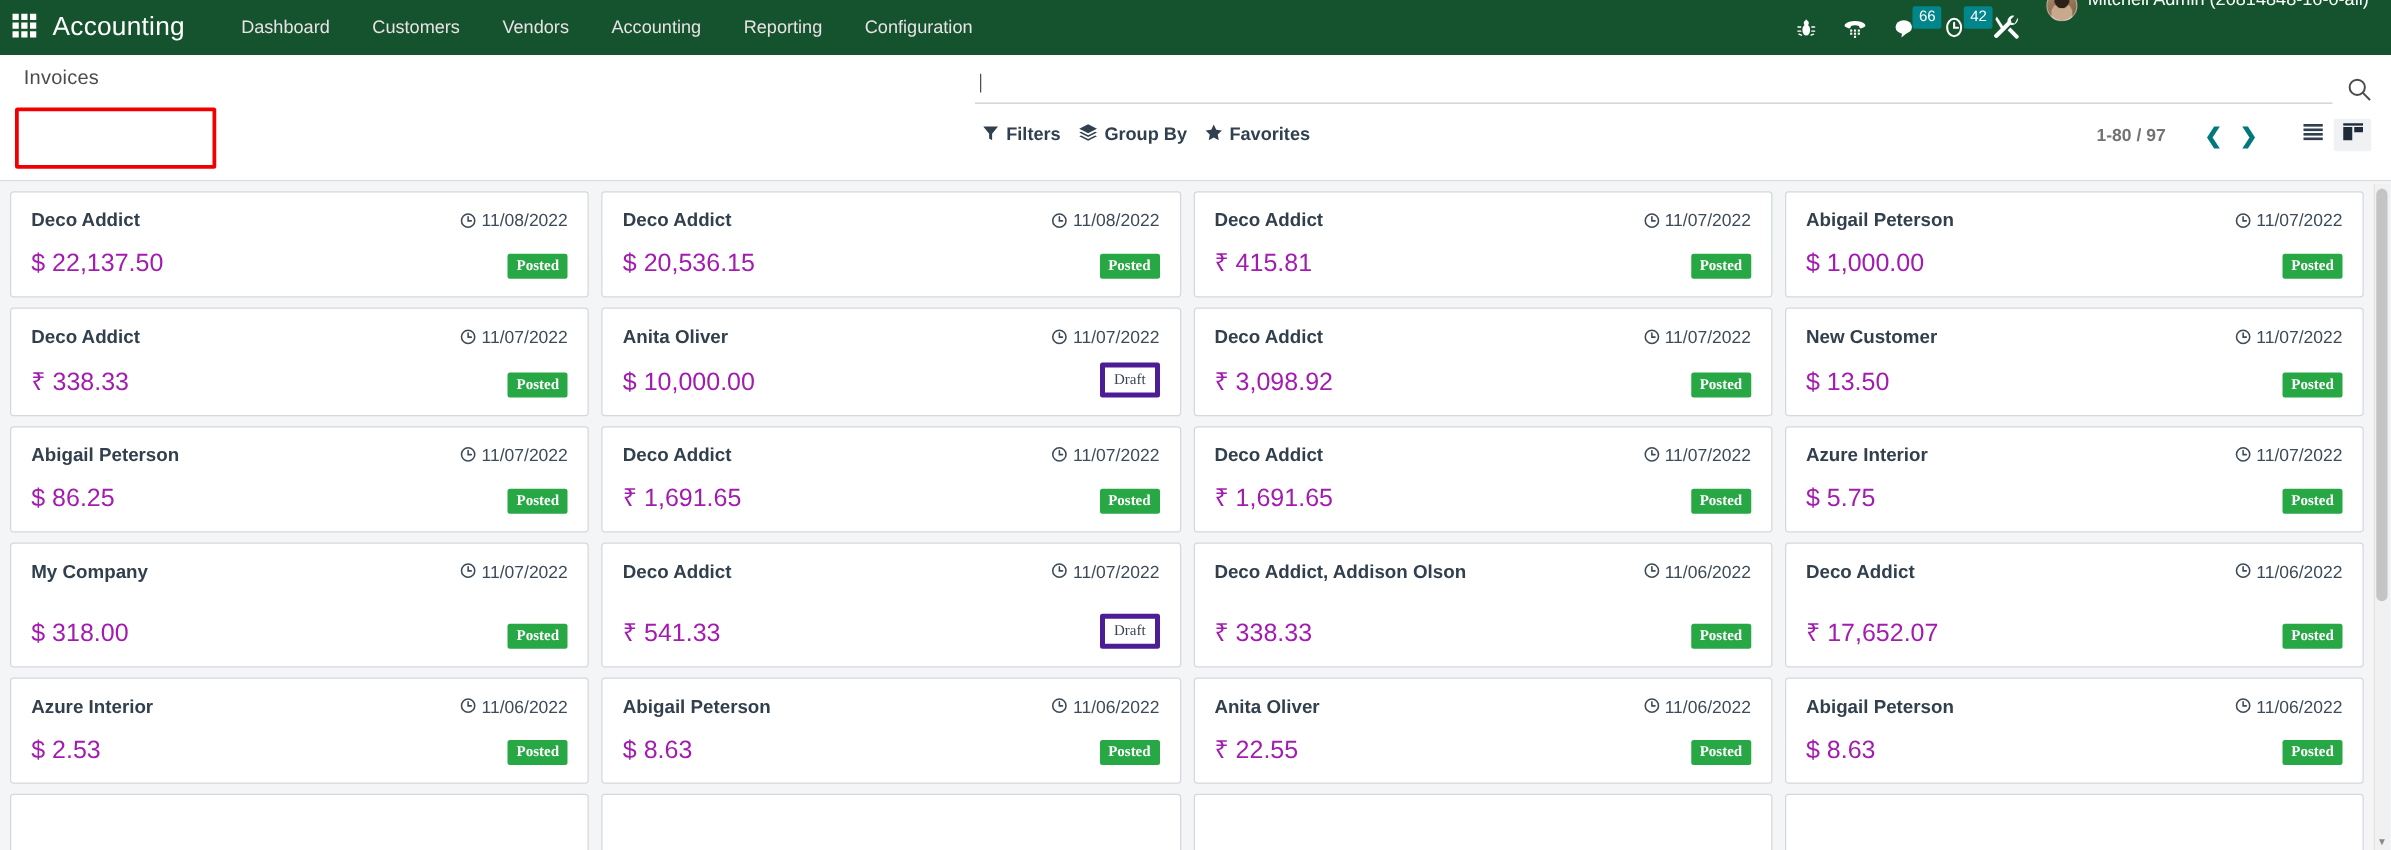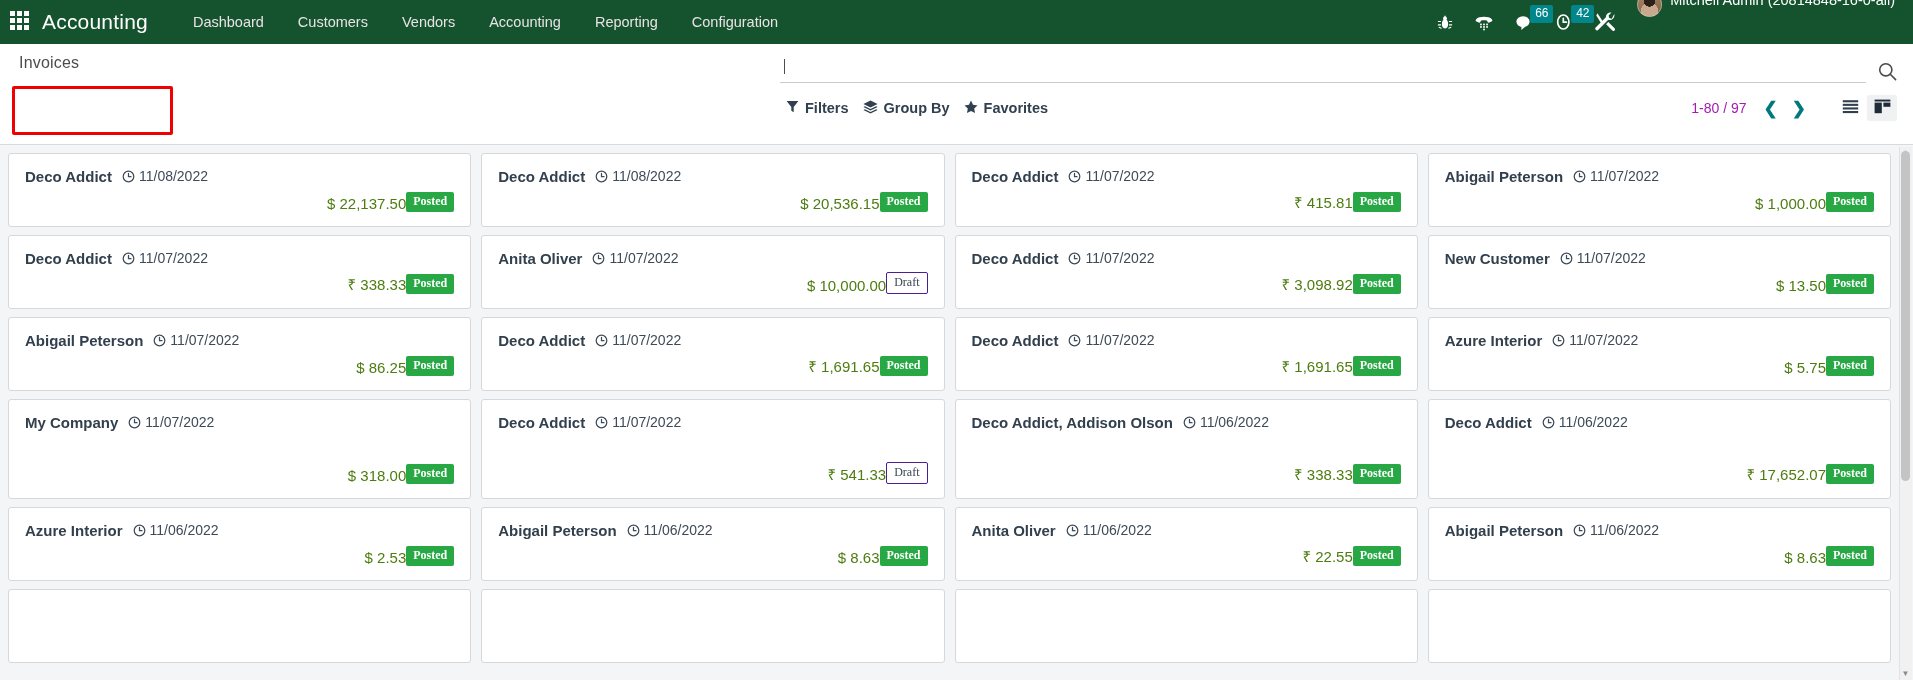--- a/index.html
+++ b/index.html
@@ -227,21 +227,21 @@
     font-weight: bold;
   }
   .tools-spacer { flex: 1 1 auto; }
   .pager {
     display: flex;
     align-items: center;
     gap: 0;
     color: #3a4552;
     font-size: 14px;
   }
-  .pager-label { margin-right: 10px; white-space: nowrap; color: #a21caf; }
+  .pager-label { margin-right: 24px; white-space: nowrap; color: #737373; font-weight: bold; }
   .pager-arrow {
     color: #00787d;
     font-size: 17px;
     font-weight: bold;
     padding: 2px 7px;
     cursor: pointer;
     line-height: 1;
   }
   .view-switch { display: flex; align-items: center; margin-left: 22px; gap: 2px; }
   .view-btn {
@@ -267,21 +267,21 @@
     padding-right: 14px;
   }
   .k-card {
     background: #ffffff;
     border: 1px solid #d5d8dc;
     border-radius: 3px;
     padding: 13px 16px 14px 16px;
     cursor: pointer;
     min-height: 74px;
     display: flex;
-    flex-direction: row;
+    flex-direction: column;
     justify-content: space-between;
   }
   .k-card.tall { min-height: 100px; }
   .k-top {
     display: flex;
     justify-content: space-between;
     align-items: flex-start;
     gap: 10px;
   }
   .k-name {
@@ -301,35 +301,35 @@
     flex: 0 0 auto;
     padding-top: 1px;
   }
   .k-bottom {
     display: flex;
     justify-content: space-between;
     align-items: flex-end;
     margin-top: 9px;
   }
   .k-amount {
-    font-size: 15px;
-    color: #4d7c0f;
+    font-size: 20px;
+    color: #a21caf;
     white-space: nowrap;
   }
   .badge {
     font-size: 12px;
     font-weight: 700;
     padding: 2px 7px 3px;
     border-radius: 2px;
     white-space: nowrap;
     line-height: 1.25;
     font-family: Liberation Serif, serif;
   }
   .badge.posted { background: #28a745; color: #ffffff; }
-  .badge.draft { background: transparent; color: #3a4552; border: 1px solid #4c1d95; font-weight: 400; }
+  .badge.draft { background: transparent; color: #3a4552; border: 4px solid #4c1d95; font-weight: 400; }
 
   
   .scroll-track {
     position: absolute;
     right: 1px;
     top: 2px;
     bottom: 0;
     width: 13px;
     background: #f1f1f1;
     border-left: 1px solid #e2e2e2;

